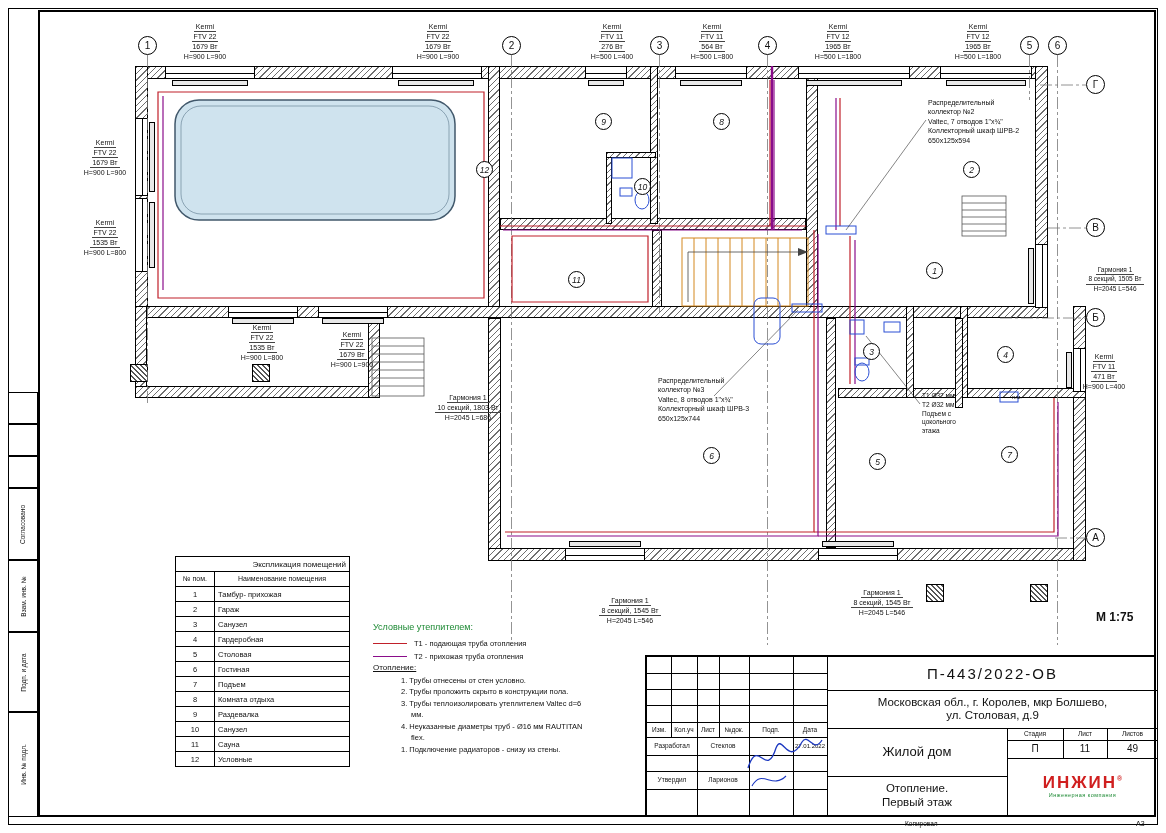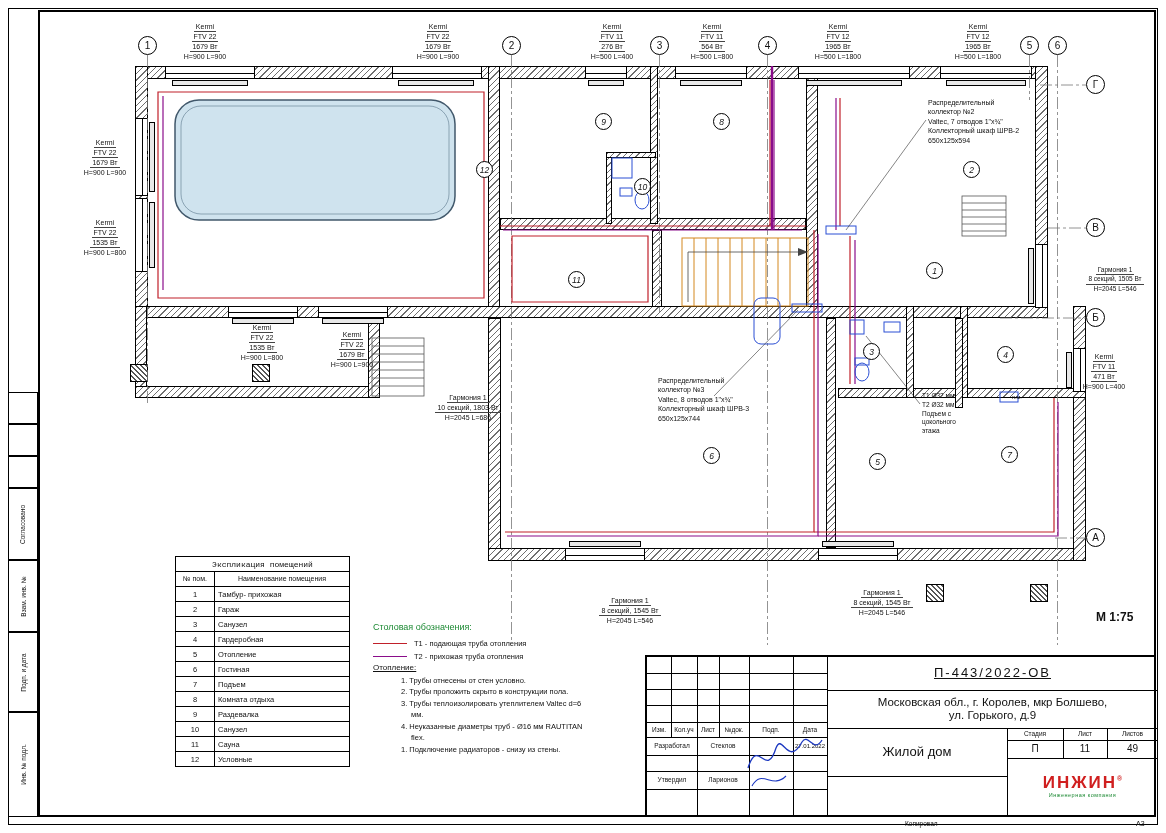--- a/index.html
+++ b/index.html
@@ -21,40 +21,40 @@
   .rlabel>div:last-child{border-bottom:none;}
   .note{position:absolute;font-size:7px;line-height:1.35;z-index:6;}
   .note>div{white-space:nowrap;}
   .axc{position:absolute;width:19px;height:19px;border:1.3px solid #000;border-radius:50%;display:flex;align-items:center;justify-content:center;font-size:10px;background:#fff;z-index:6;box-sizing:border-box;}
   .rc{position:absolute;width:17px;height:17px;border:1px solid #000;border-radius:50%;display:flex;align-items:center;justify-content:center;font-size:8.5px;font-style:italic;background:#fff;z-index:6;box-sizing:border-box;}
   .scale-label{position:absolute;left:1096px;top:610px;font-size:12px;font-weight:bold;z-index:6;}
   .tiny-label{position:absolute;font-size:5.5px;z-index:6;}
   
   table.expl{position:absolute;left:175px;top:556px;border-collapse:collapse;z-index:7;background:#fff;}
   .expl td{border:1px solid #000;font-size:7.5px;padding:1px 3px;height:12px;}
-  .expl .ttl{text-align:center;font-size:8px;font-family:Liberation Mono, monospace;}
+  .expl .ttl{text-align:right;font-size:8px;}
   .expl .num{text-align:center;width:32px;}
   .expl .nm{width:128px;text-align:left;}
   .expl .hdr{text-align:center;font-size:7px;line-height:1.1;}
   
   .legend{position:absolute;left:373px;top:622px;z-index:7;}
   .legend-title{font-size:9px;color:var(--accent-green,#1a7a40);margin-bottom:5px;}
   .legend-row{display:flex;align-items:center;gap:7px;height:13px;font-size:7.5px;}
   .swatch{display:inline-block;width:34px;height:0;}
   .swatch.t1{border-top:1.4px solid var(--t1,#c0202a);}
   .swatch.t2{border-top:1.4px solid var(--t2,#8a0c8a);}
   .notes{position:absolute;left:373px;top:662px;width:215px;z-index:7;font-size:7.5px;line-height:1.45;}
   .notes-title{text-decoration:underline;margin-bottom:2px;font-size:8px;}
   .notes .nitem>div{padding-left:10px;text-indent:-10px;margin-bottom:1px;margin-left:28px;}
   
   .stamp{position:absolute;left:645px;top:655px;width:511px;height:162px;border:2px solid #000;background:#fff;box-sizing:border-box;z-index:8;}
   .stamp .vl{position:absolute;border-left:1px solid #000;}
   .stamp .hl{position:absolute;border-top:1px solid #000;}
   .scell{position:absolute;display:flex;align-items:center;justify-content:center;text-align:center;font-size:6.5px;line-height:1.15;overflow:hidden;}
-  .code-cell{font-size:13px;letter-spacing:2px;text-decoration:underline;}
+  .code-cell{font-size:15px;letter-spacing:2px;}
   .addr-cell{font-size:11.5px;flex-direction:column;}
   .objname{font-size:13px;}
   .shtitle{font-size:11.5px;flex-direction:column;}
   .stval{font-size:10px;}
   .logo-cell{flex-direction:column;gap:1px;}
   .logo-main{color:#d01f1f;font-weight:bold;font-size:17px;letter-spacing:2px;line-height:1;}
   .logo-reg{font-size:7px;vertical-align:super;letter-spacing:0;}
   .logo-sub{color:var(--accent-green,#1d8a34);font-size:5.5px;letter-spacing:0.5px;}
   .sig-svg{position:absolute;z-index:9;pointer-events:none;}
   
@@ -435,21 +435,21 @@
     <tr>
           <td class="num">3</td>
           <td class="nm">Санузел</td>
         </tr>
     <tr>
           <td class="num">4</td>
           <td class="nm">Гардеробная</td>
         </tr>
     <tr>
           <td class="num">5</td>
-          <td class="nm">Отопление</td>
+          <td class="nm">Столовая</td>
         </tr>
     <tr>
           <td class="num">6</td>
           <td class="nm">Гостиная</td>
         </tr>
     <tr>
           <td class="num">7</td>
           <td class="nm">Подъем</td>
         </tr>
     <tr>
@@ -469,21 +469,21 @@
           <td class="nm">Сауна</td>
         </tr>
     <tr>
           <td class="num">12</td>
           <td class="nm">Условные</td>
         </tr>
   </tbody>
     </table>
 
   <div class="legend">
-    <div class="legend-title">Столовая обозначения:</div>
+    <div class="legend-title">Условные утеплителем:</div>
     <div class="legend-row">
       <span class="swatch t1"></span>
       <span>Т1 - подающая труба отопления</span>
     </div>
     <div class="legend-row">
       <span class="swatch t2"></span>
       <span>Т2 - прихожая труба отопления</span>
     </div>
   </div>
 
@@ -529,25 +529,29 @@
     <div class="scell" style="left:146px;top:80px;width:34px;height:18px;font-size:6px;">27.01.2022</div>
 
     <div class="scell" style="left:0;top:114px;width:50px;height:18px;">Утвердил</div>
     <div class="scell" style="left:50px;top:114px;width:52px;height:18px;">Ларионов</div>
 
     <div class="hl" style="left:180px;top:33px;width:331px;"></div>
     <div class="hl" style="left:180px;top:71px;width:331px;"></div>
     <div class="scell code-cell" style="left:180px;top:0;width:331px;height:33px;">П-443/2022-ОВ</div>
     <div class="scell addr-cell" style="left:180px;top:33px;width:331px;height:38px;">
       <div>Московская обл., г. Королев, мкр Болшево,</div>
-      <div>ул. Горького, д.9</div>
+      <div>ул. Столовая, д.9</div>
     </div>
     <div class="vl" style="left:360px;top:71px;height:87px;border-left:1.5px solid #000;"></div>
     <div class="scell objname" style="left:180px;top:71px;width:180px;height:48px;">Жилой дом</div>
     <div class="hl" style="left:180px;top:119px;width:180px;"></div>
+    <div class="scell shtitle" style="left:180px;top:119px;width:180px;height:39px;">
+      <div>Отопление.</div>
+      <div>Первый этаж</div>
+    </div>
 
     <div class="vl" style="left:416px;top:71px;height:30px;"></div>
     <div class="vl" style="left:460px;top:71px;height:30px;"></div>
     <div class="hl" style="left:360px;top:83px;width:151px;"></div>
     <div class="hl" style="left:360px;top:101px;width:151px;"></div>
     <div class="scell" style="left:360px;top:71px;width:56px;height:12px;">Стадия</div>
     <div class="scell" style="left:416px;top:71px;width:44px;height:12px;">Лист</div>
     <div class="scell" style="left:460px;top:71px;width:51px;height:12px;">Листов</div>
     <div class="scell stval" style="left:360px;top:83px;width:56px;height:18px;">П</div>
     <div class="scell stval" style="left:416px;top:83px;width:44px;height:18px;">11</div>

